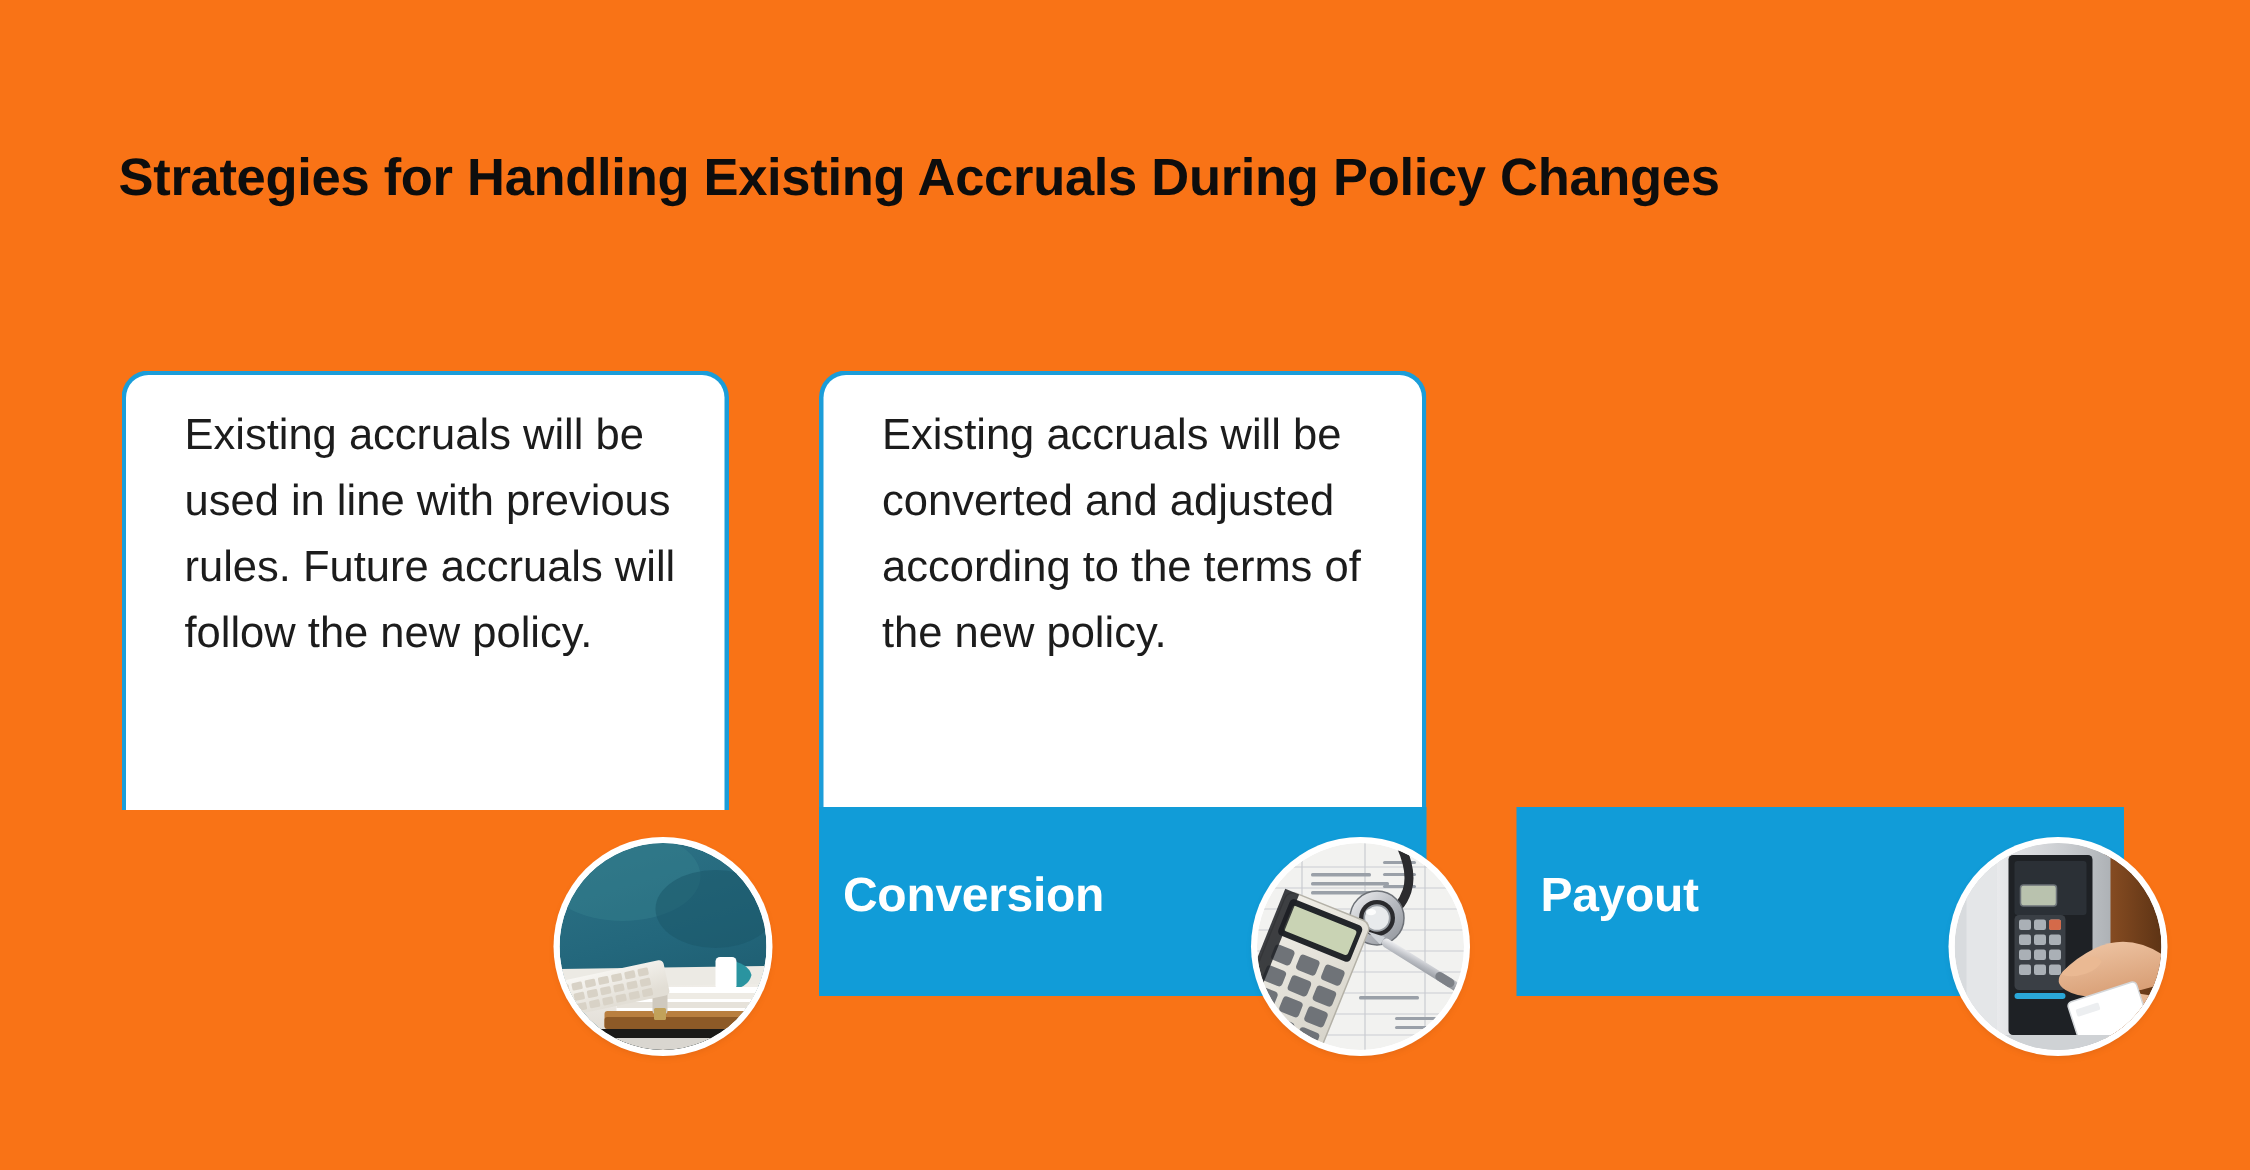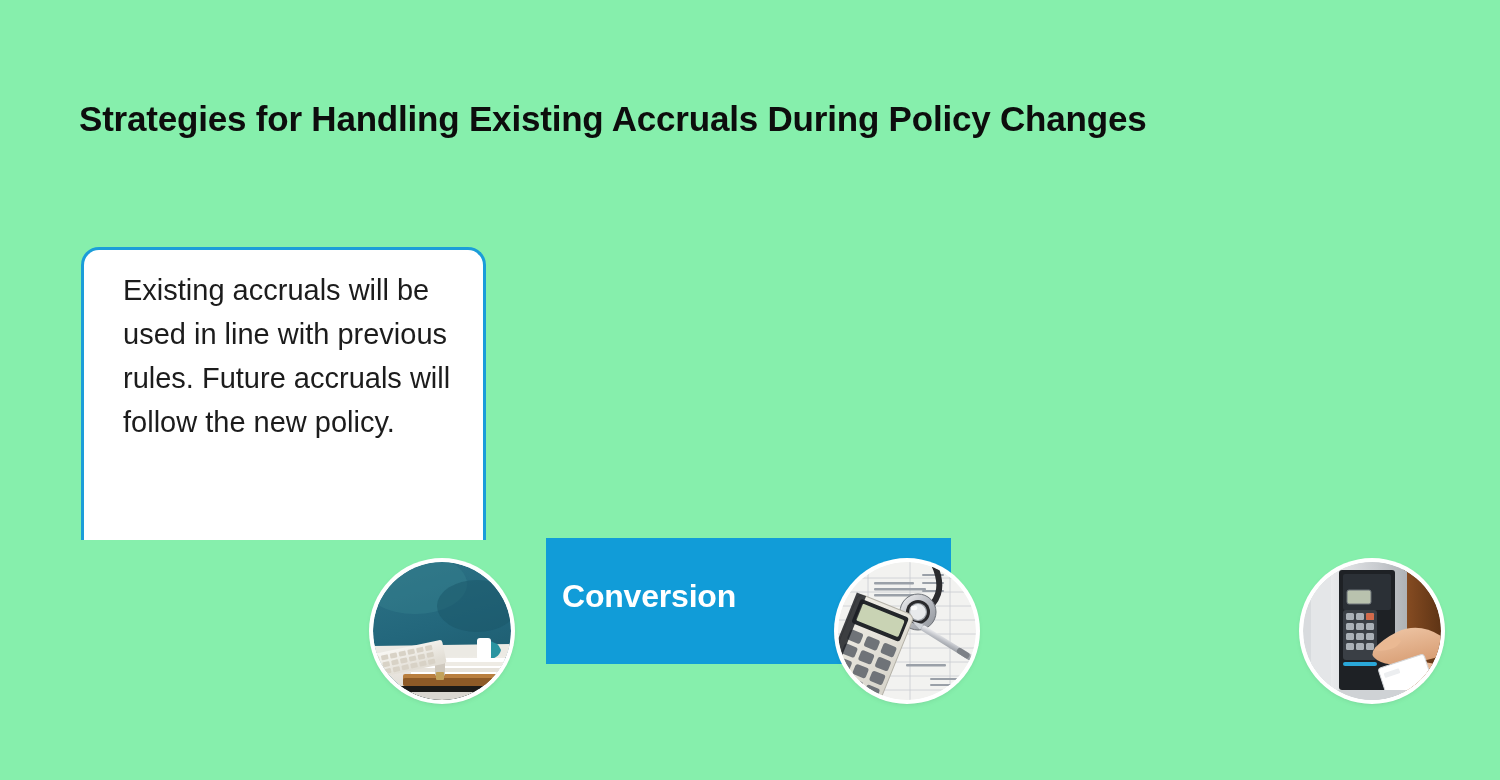--- a/index.html
+++ b/index.html
@@ -14,21 +14,21 @@
     font-family: "Liberation Sans", sans-serif;
     overflow: hidden;
     position: relative;
   }
 
   .page {
     position: absolute;
     inset: 0;
     width: 1500px;
     height: 780px;
-    background: #86efac;
+    background: #f97316;
   }
 
   .page-title {
     position: absolute;
     left: 79px;
     top: 99px;
     width: 1340px;
     font-size: 35px;
     font-weight: bold;
     color: #0d0d0d;
@@ -199,20 +199,23 @@
               </g>
             </g>
             <rect x="0" y="124" width="138" height="14" fill="#1b1a18"></rect>
             <rect x="0" y="130" width="138" height="8" fill="#d9d6d0"></rect>
           </g>
         </svg>
       </div>
     </div>
 
     <div class="card card-2">
+      <div class="card-body">
+        <div class="card-text">Existing accruals will be converted and adjusted according to the terms of the new policy.</div>
+      </div>
       <div class="card-footer">
         <div class="card-label">Conversion</div>
       </div>
       <div class="photo-circle">
         <svg viewBox="0 0 138 138" xmlns="http://www.w3.org/2000/svg" aria-hidden="true">
           <defs>
             <clipPath id="c2">
                 <circle cx="69" cy="69" r="69"></circle>
               </clipPath>
             <linearGradient id="calc2" x1="0" y1="0" x2="1" y2="1">
@@ -287,20 +290,23 @@
                 <rect x="40" y="125" width="14" height="11" rx="2.5"></rect>
               </g>
               <rect x="-4" y="44" width="10" height="100" fill="#1d2024" opacity="0.85"></rect>
             </g>
           </g>
         </svg>
       </div>
     </div>
 
     <div class="card card-3">
+      <div class="card-footer">
+        <div class="card-label">Payout</div>
+      </div>
       <div class="photo-circle">
         <svg viewBox="0 0 138 138" xmlns="http://www.w3.org/2000/svg" aria-hidden="true">
           <defs>
             <clipPath id="c3">
                 <circle cx="69" cy="69" r="69"></circle>
               </clipPath>
             <linearGradient id="atm3" x1="0" y1="0" x2="1" y2="0">
               <stop offset="0" stop-color="#e9eaec"></stop>
               <stop offset="0.6" stop-color="#c9ccd0"></stop>
               <stop offset="1" stop-color="#aeb2b6"></stop>

